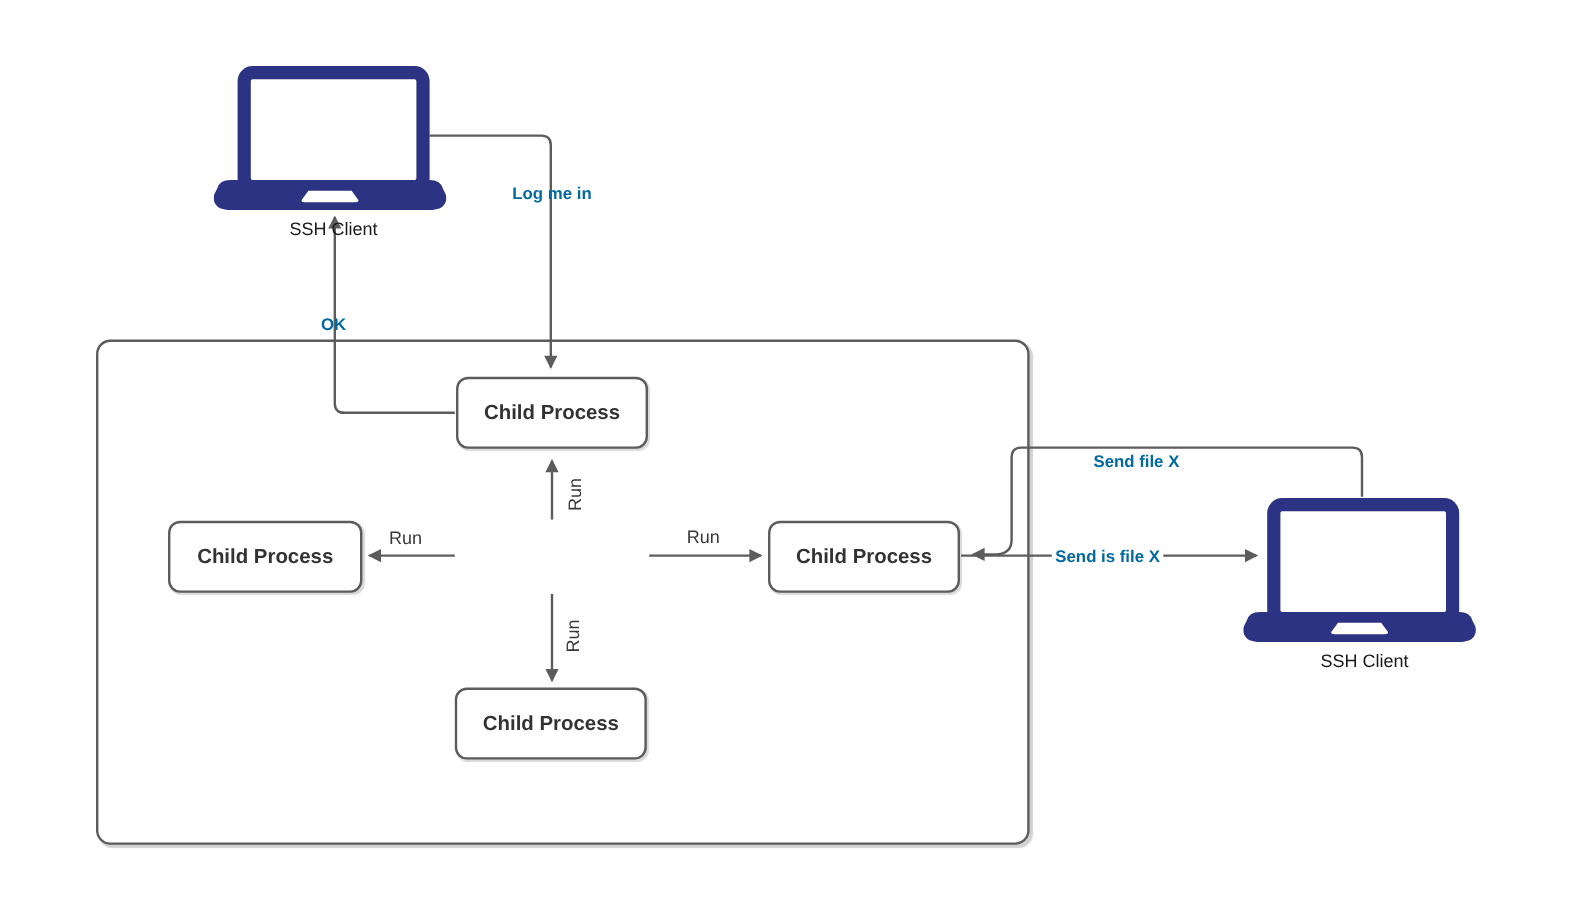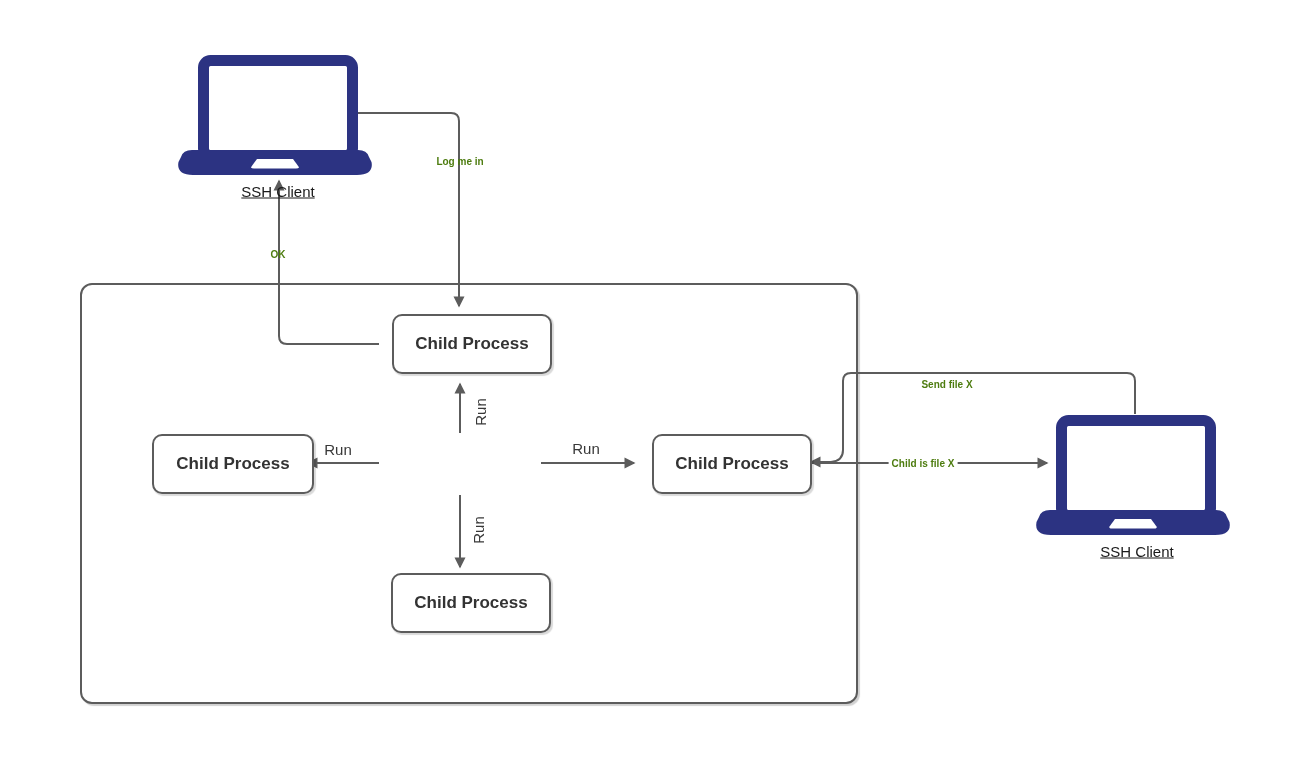--- a/index.html
+++ b/index.html
@@ -11,32 +11,32 @@
     position:absolute;left:80px;top:283px;width:778px;height:421px;
     box-sizing:border-box;border:2.5px solid #5c5c5c;border-radius:12px;
     background:#ffffff;box-shadow:2px 2px 1px rgba(0,0,0,0.18);z-index:0;
   }
   .edge-layer{position:absolute;left:0;top:0;z-index:1;pointer-events:none;}
   .node{
     position:absolute;box-sizing:border-box;width:160px;height:60px;
     background:#ffffff;border:2.5px solid #5c5c5c;border-radius:10px;
     display:flex;align-items:center;justify-content:center;
     font-weight:bold;font-size:17px;color:#333333;z-index:2;
-    box-shadow:1.5px 1.5px 1px rgba(0,0,0,0.15);white-space:nowrap;margin-left:12px;
+    box-shadow:1.5px 1.5px 1px rgba(0,0,0,0.15);white-space:nowrap;
   }
   .edge-label{
     position:absolute;transform:translate(-50%,-50%);
-    font-size:10px;font-weight:bold;color:#4d7c0f;white-space:nowrap;z-index:3;
+    font-size:14px;font-weight:bold;color:#0369a1;white-space:nowrap;z-index:3;
   }
   .bg-white{background:#ffffff;padding:0 3px;}
   .run-label{font-size:15px;font-weight:normal;color:#383838;}
   .rotated{transform:translate(-50%,-50%) rotate(-90deg);}
   .caption{
     position:absolute;transform:translate(-50%,-50%);
-    font-size:15px;color:#1a1a1a;white-space:nowrap;z-index:3;text-decoration:underline;
+    font-size:15px;color:#1a1a1a;white-space:nowrap;z-index:3;
   }
 </style>
 </head>
 <body>
 
 <div class="canvas">
 
   <div class="host-box"></div>
 
   <svg class="edge-layer" width="1312" height="759" viewBox="0 0 1312 759">
@@ -68,21 +68,21 @@
 
   <div class="node" style="left:380px;top:314px">Child Process</div>
   <div class="node" style="left:140px;top:434px;width:162px">Child Process</div>
   <div class="node" style="left:640px;top:434px">Child Process</div>
   <div class="node" style="left:379px;top:573px">Child Process</div>
 
   <div class="caption" style="left:278px;top:191px">SSH Client</div>
   <div class="caption" style="left:1137px;top:551px">SSH Client</div>
 
   <div class="edge-label" style="left:460px;top:161px">Log me in</div>
-  <div class="edge-label" style="left:278px;top:254px">OK</div>
+  <div class="edge-label" style="left:278px;top:270px">OK</div>
   <div class="edge-label run-label rotated" style="left:480px;top:412px">Run</div>
   <div class="edge-label run-label" style="left:338px;top:449px">Run</div>
   <div class="edge-label run-label" style="left:586px;top:448px">Run</div>
   <div class="edge-label run-label rotated" style="left:478px;top:530px">Run</div>
   <div class="edge-label bg-white" style="left:947px;top:384px">Send file X</div>
-  <div class="edge-label bg-white" style="left:923px;top:463px">Child is file X</div>
+  <div class="edge-label bg-white" style="left:923px;top:463px">Send is file X</div>
 
 </div>
 
 </body></html>

